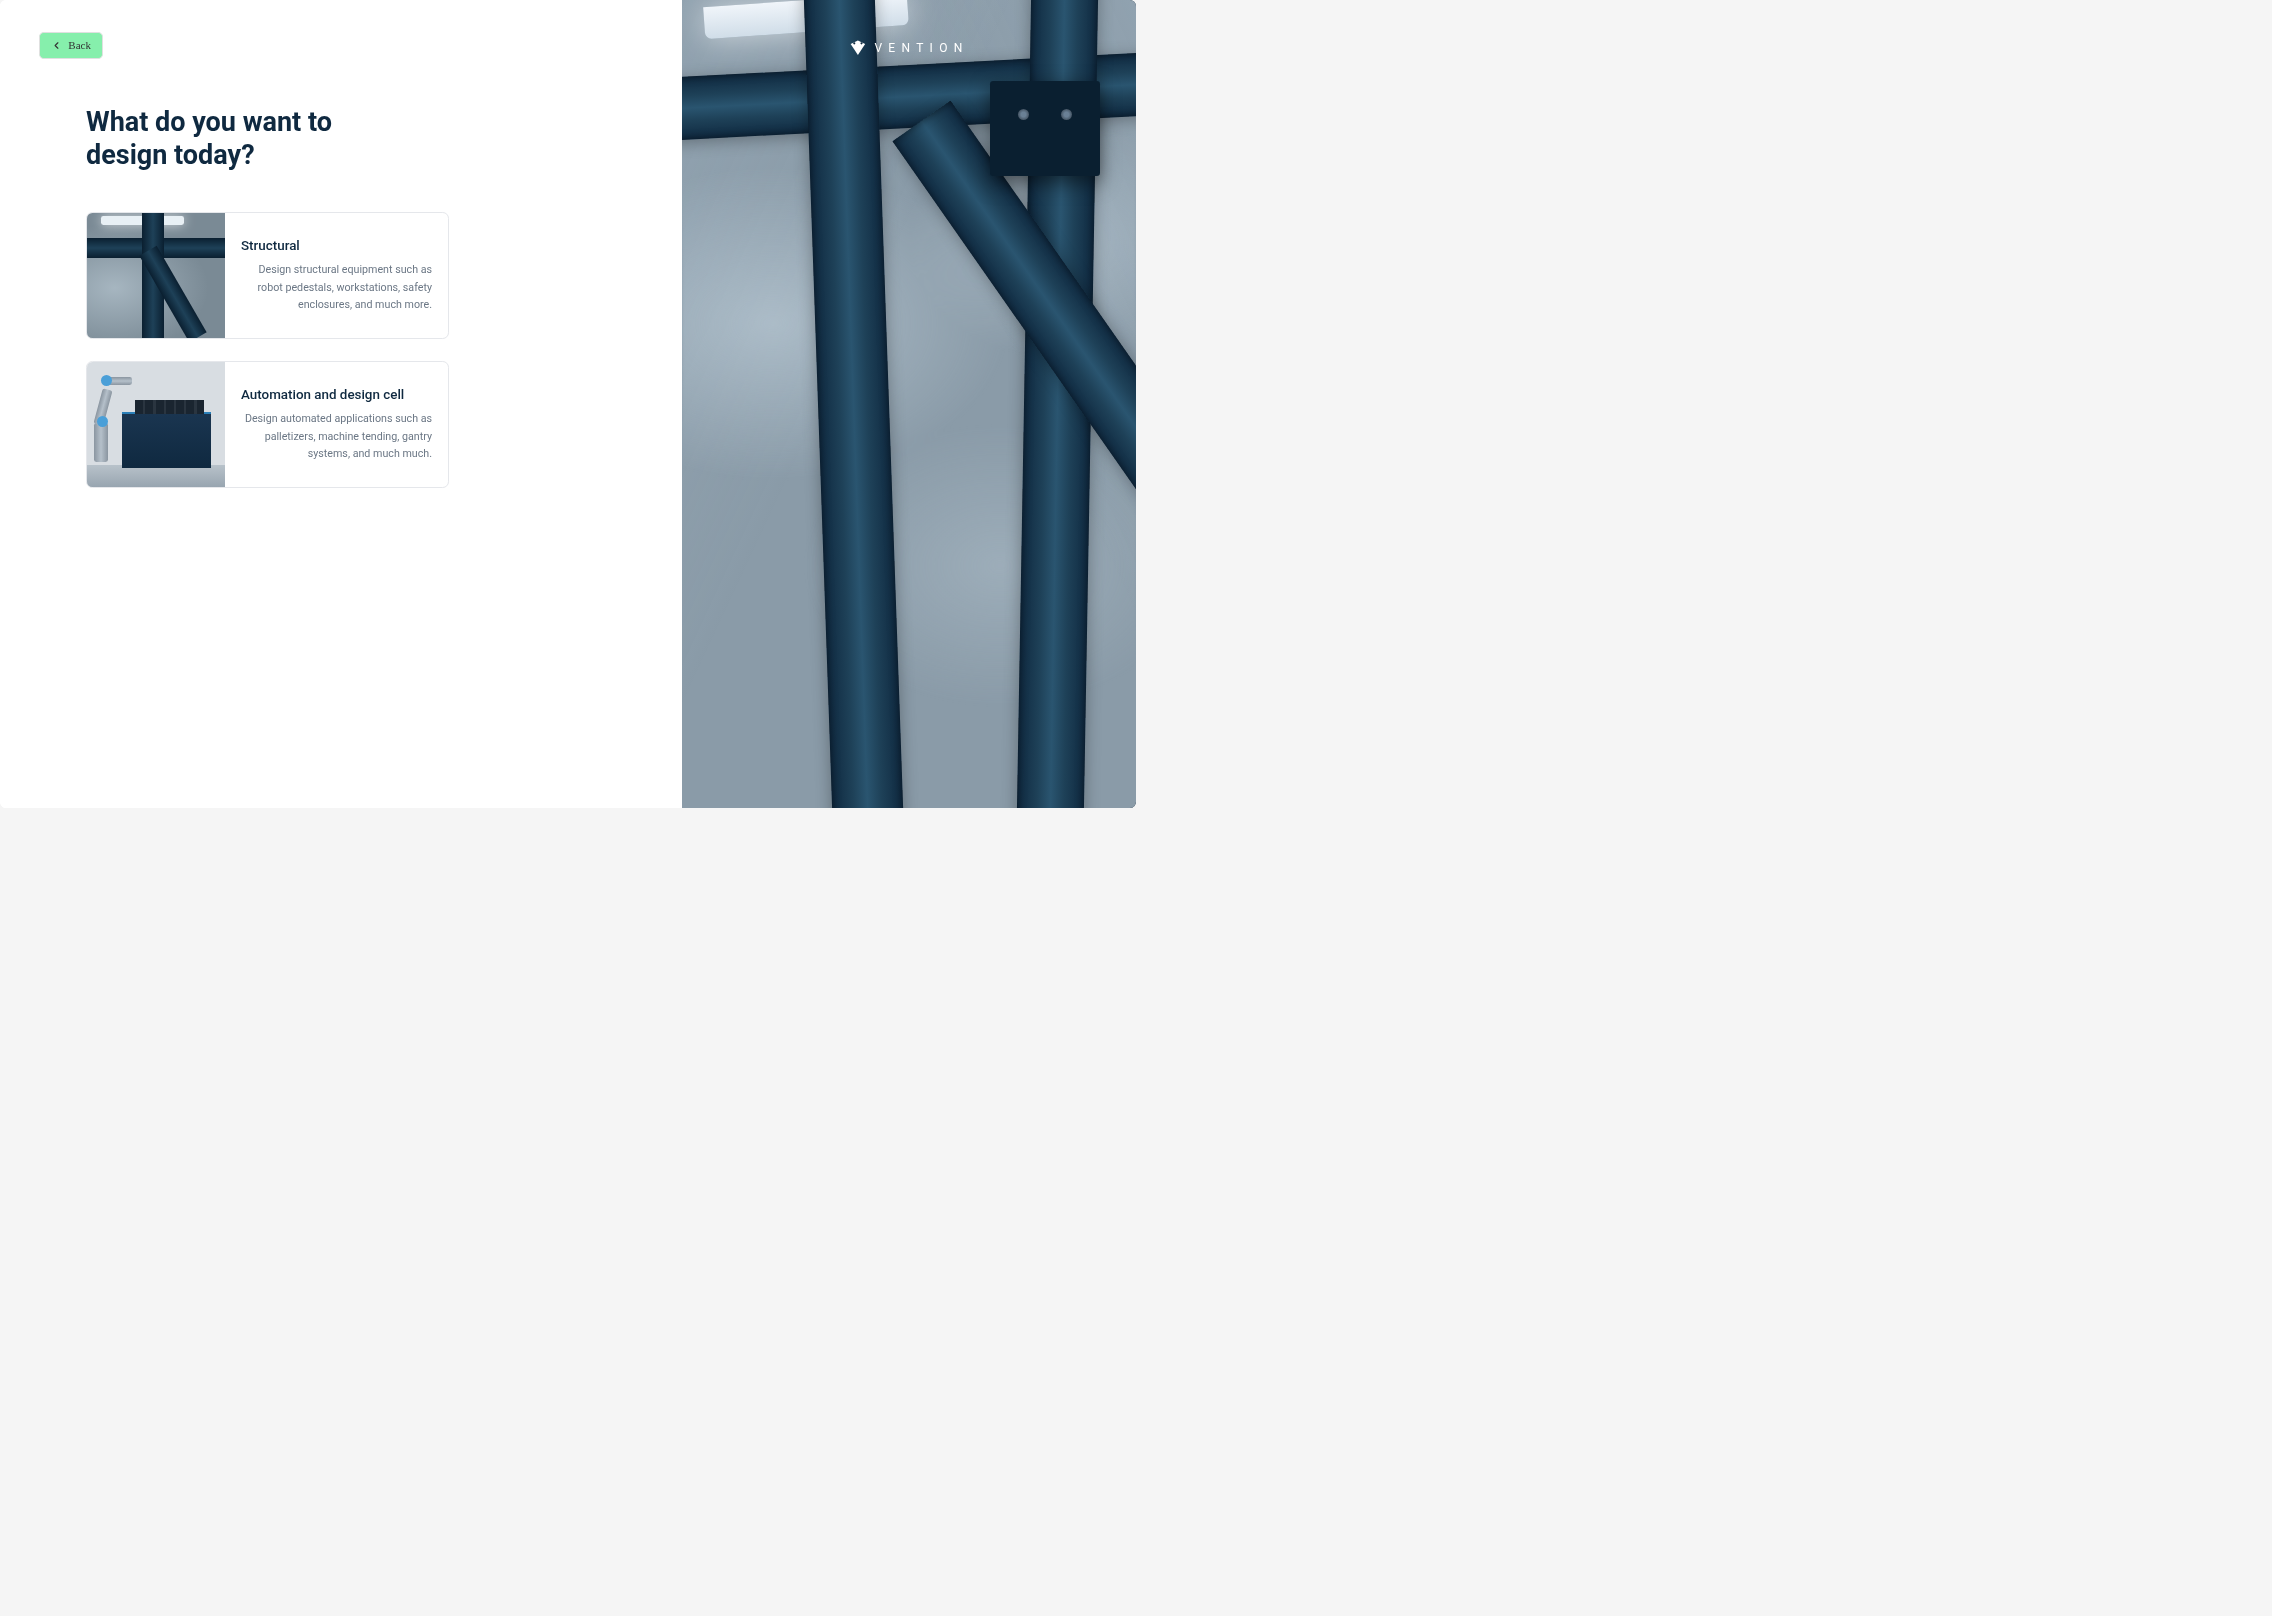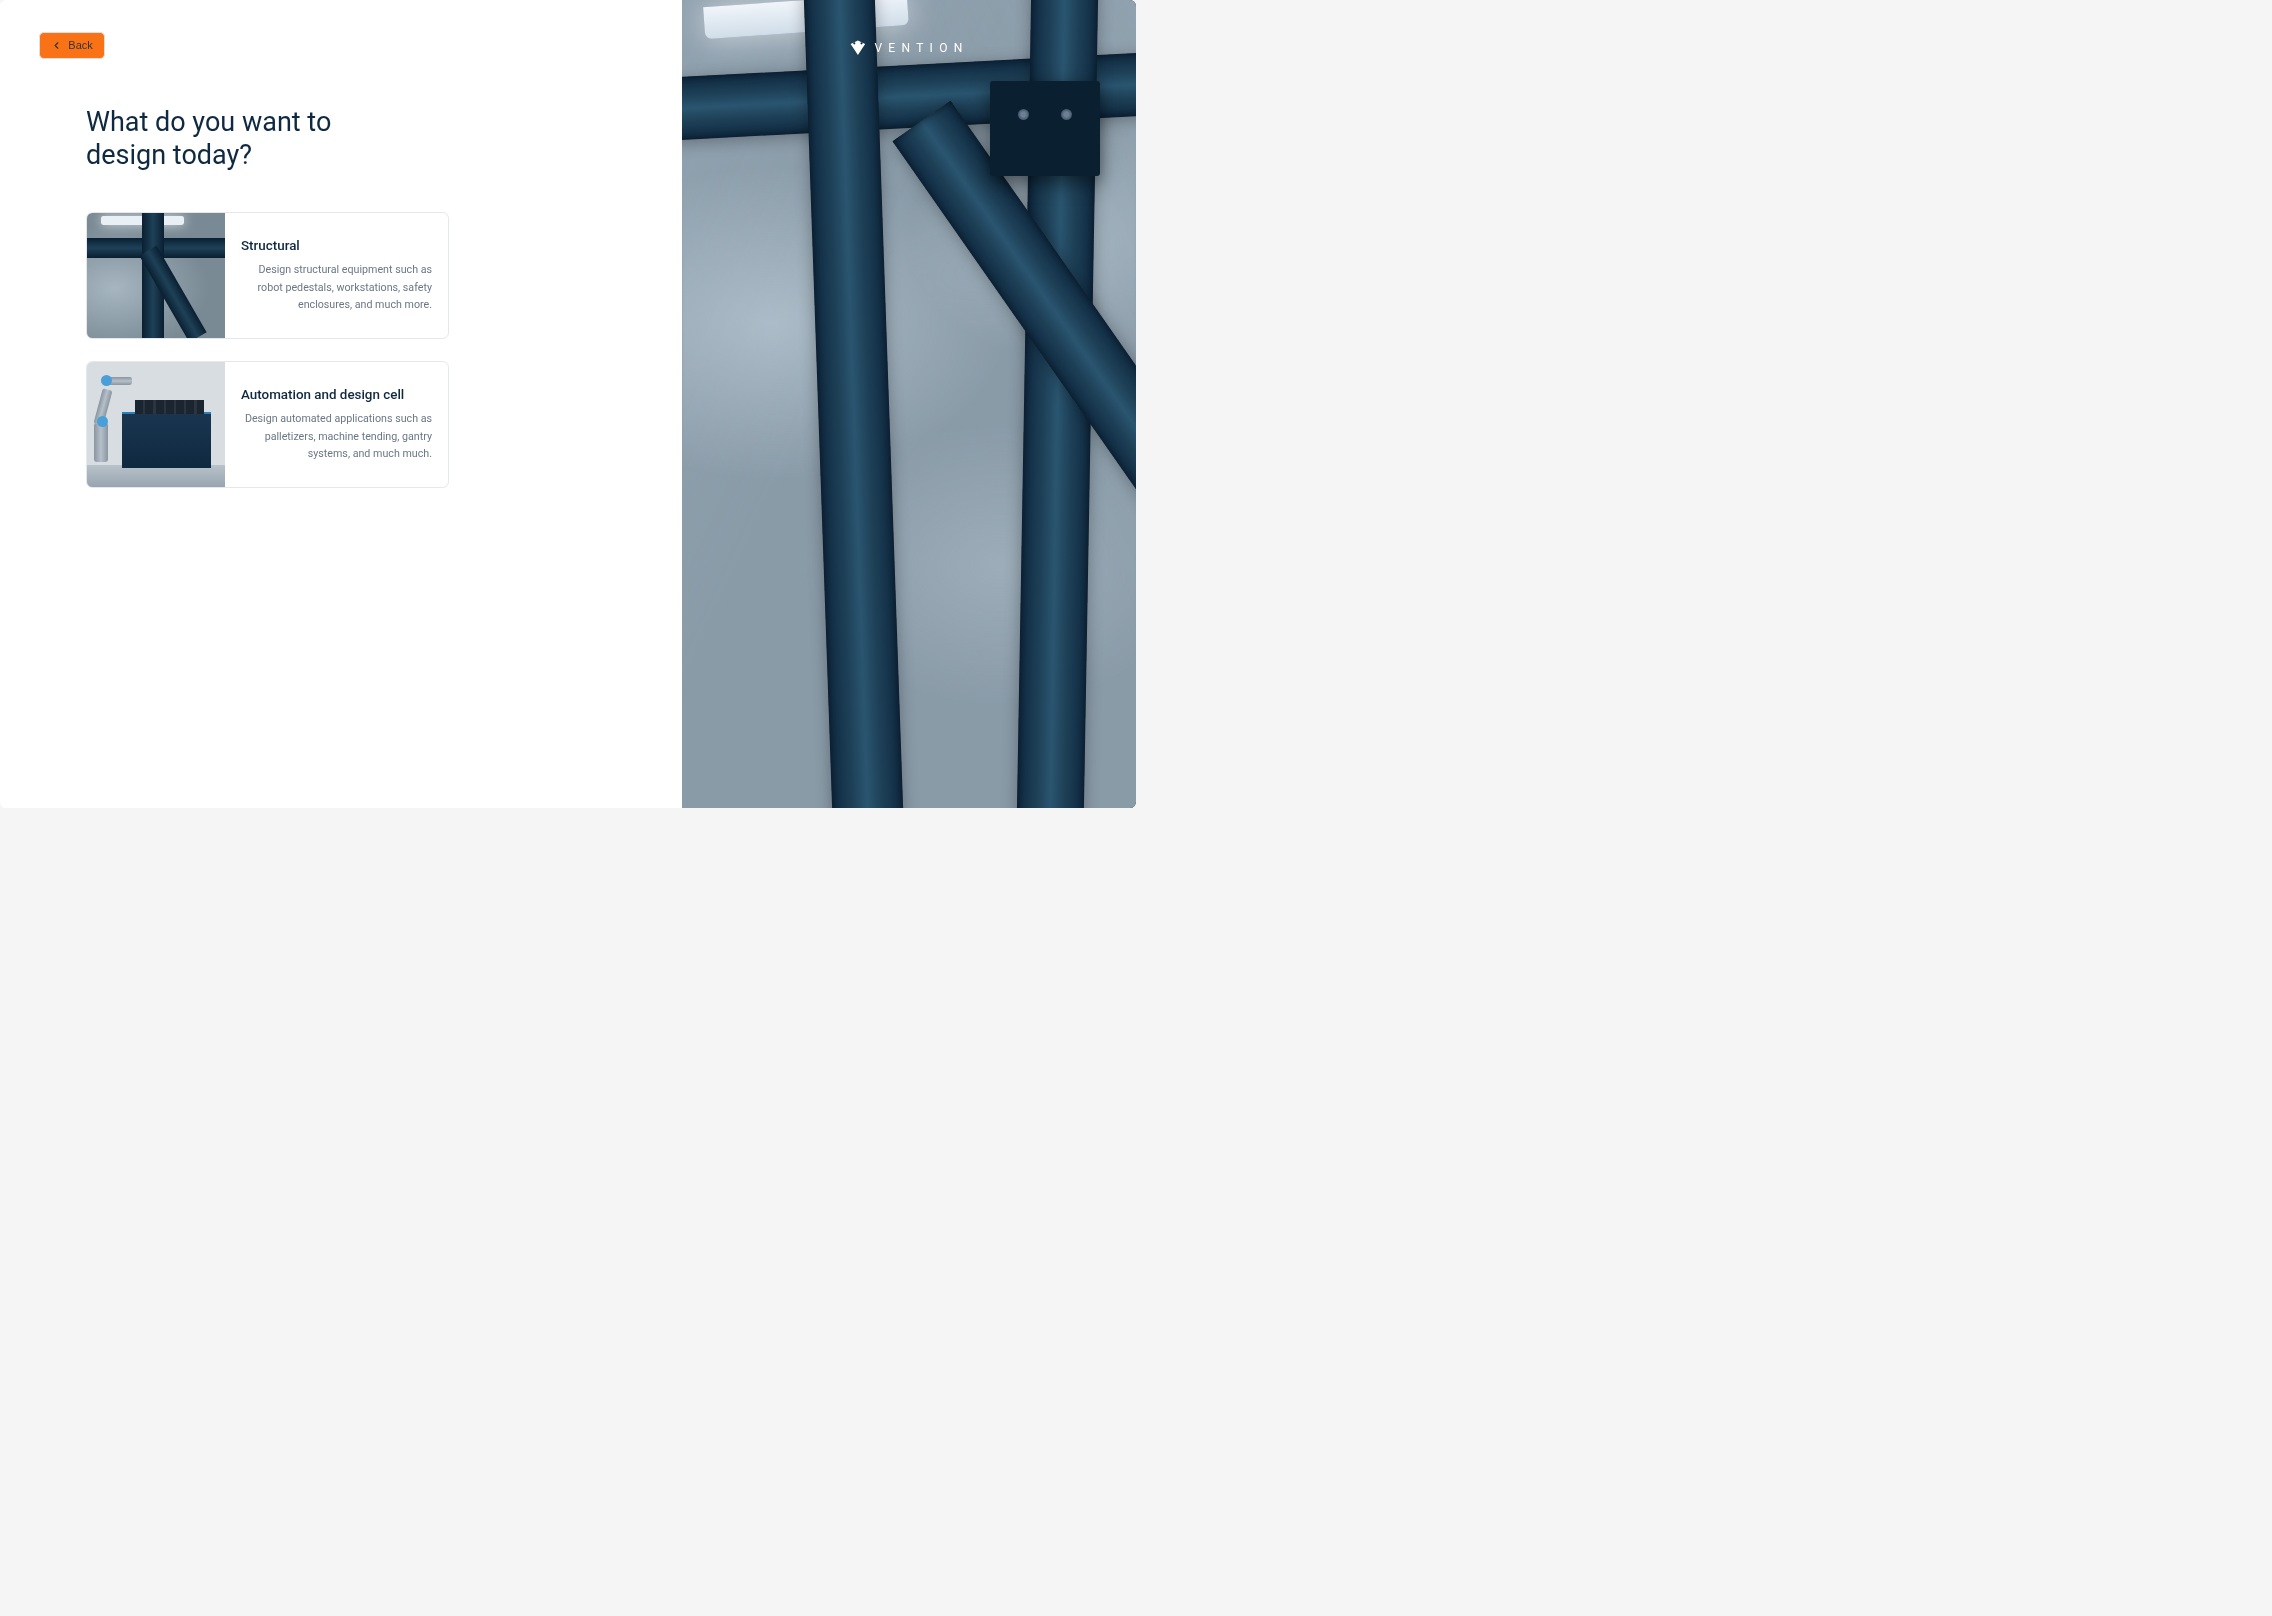--- a/index.html
+++ b/index.html
@@ -31,36 +31,37 @@
       background: #fff;
     }
     
     .back-button {
       display: inline-flex;
       align-items: flex-end;
       gap: 6.3px;
       padding: 6.3px 11px;
       border: 0.8px solid #e0e0e0;
       border-radius: 4.7px;
-      background: #f97316;
+      background: #86efac;
       cursor: pointer;
       font-size: 11px;
       color: #333;
+      font-family: Liberation Serif, serif;
     }
     
     .back-button svg {
       width: 11px;
       height: 11px;
     }
     
     .heading {
       margin-top: 47px;
       margin-left: 47px;
       font-size: 27px;
-      font-weight: 400;
+      font-weight: 700;
       color: #0f2940;
       line-height: 1.25;
       max-width: 331px;
     }
     
     .options {
       margin-top: 39px;
       margin-left: 47px;
       display: flex;
       flex-direction: column;

